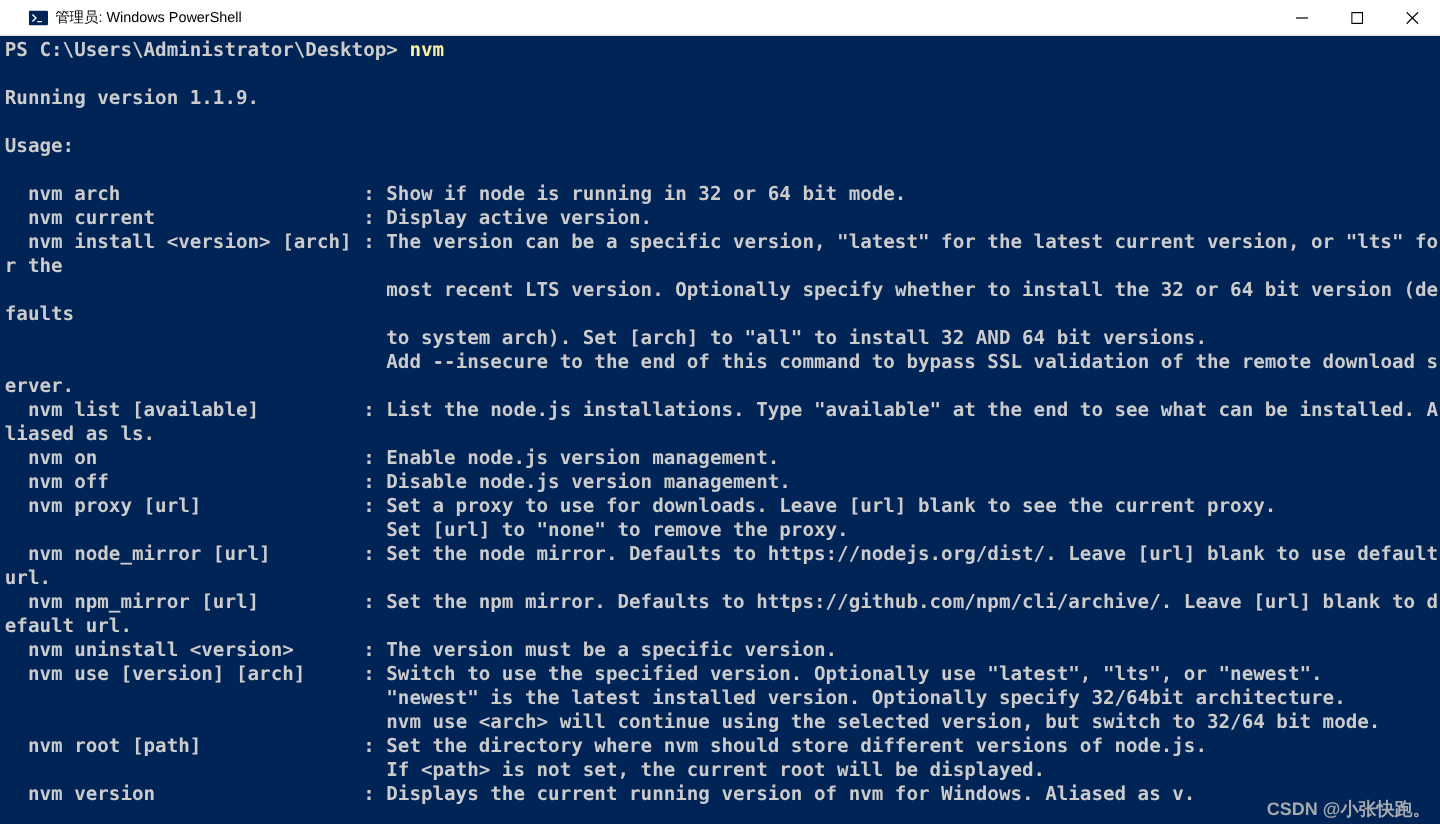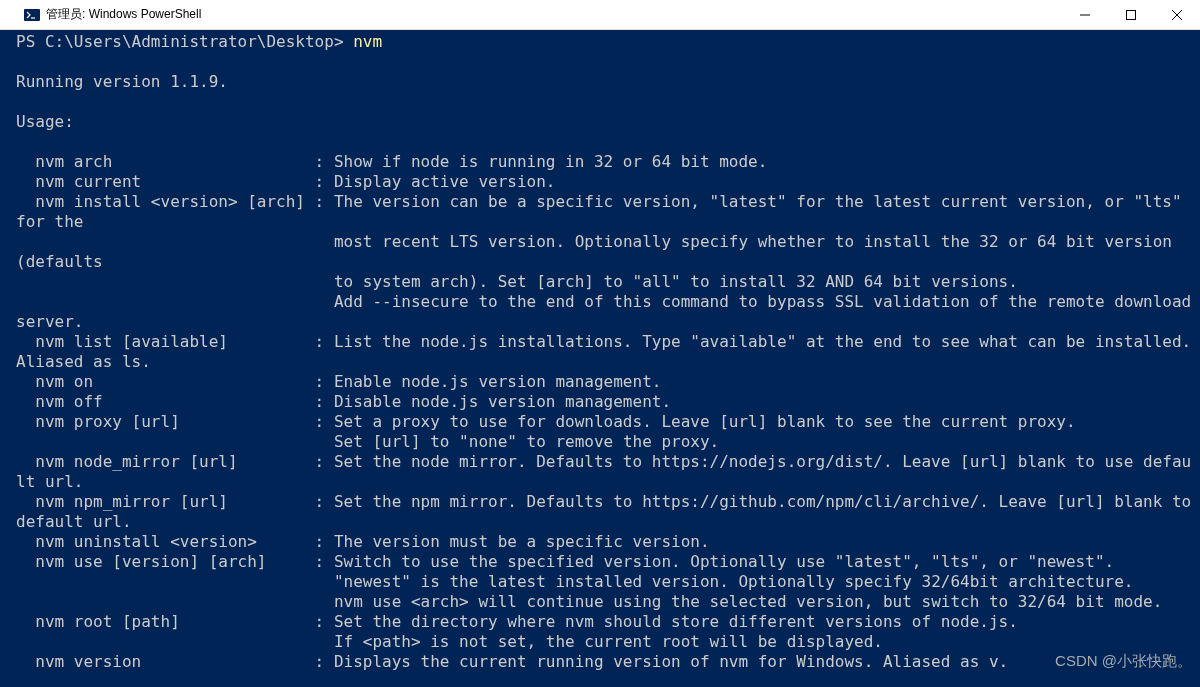--- a/index.html
+++ b/index.html
@@ -46,31 +46,32 @@
       color: #000;
     }
     .terminal {
       width: 100%;
       height: calc(100% - 30px);
       background: #012456;
       color: #cccccc;
       font-family: "NSimSun", "SimSun", "Consolas", monospace;
       font-size: 16px;
       line-height: 20px;
-      padding: 2px 0 0 16px;
+      padding: 2px 0 0 4px;
       white-space: pre-wrap;
       word-break: break-all;
       overflow: hidden;
       position: relative;
+      font-weight: bold;
     }
     .prompt-cmd { color: #f9f1a5; }
     .watermark {
       position: absolute;
       right: 8px;
-      bottom: 16px;
+      bottom: 2px;
       color: #b8b8b8;
       font-size: 15px;
       font-family: "Microsoft YaHei", sans-serif;
       opacity: 0.9;
       pointer-events: none;
     }
   </style>
 </head>
 <body>
 

